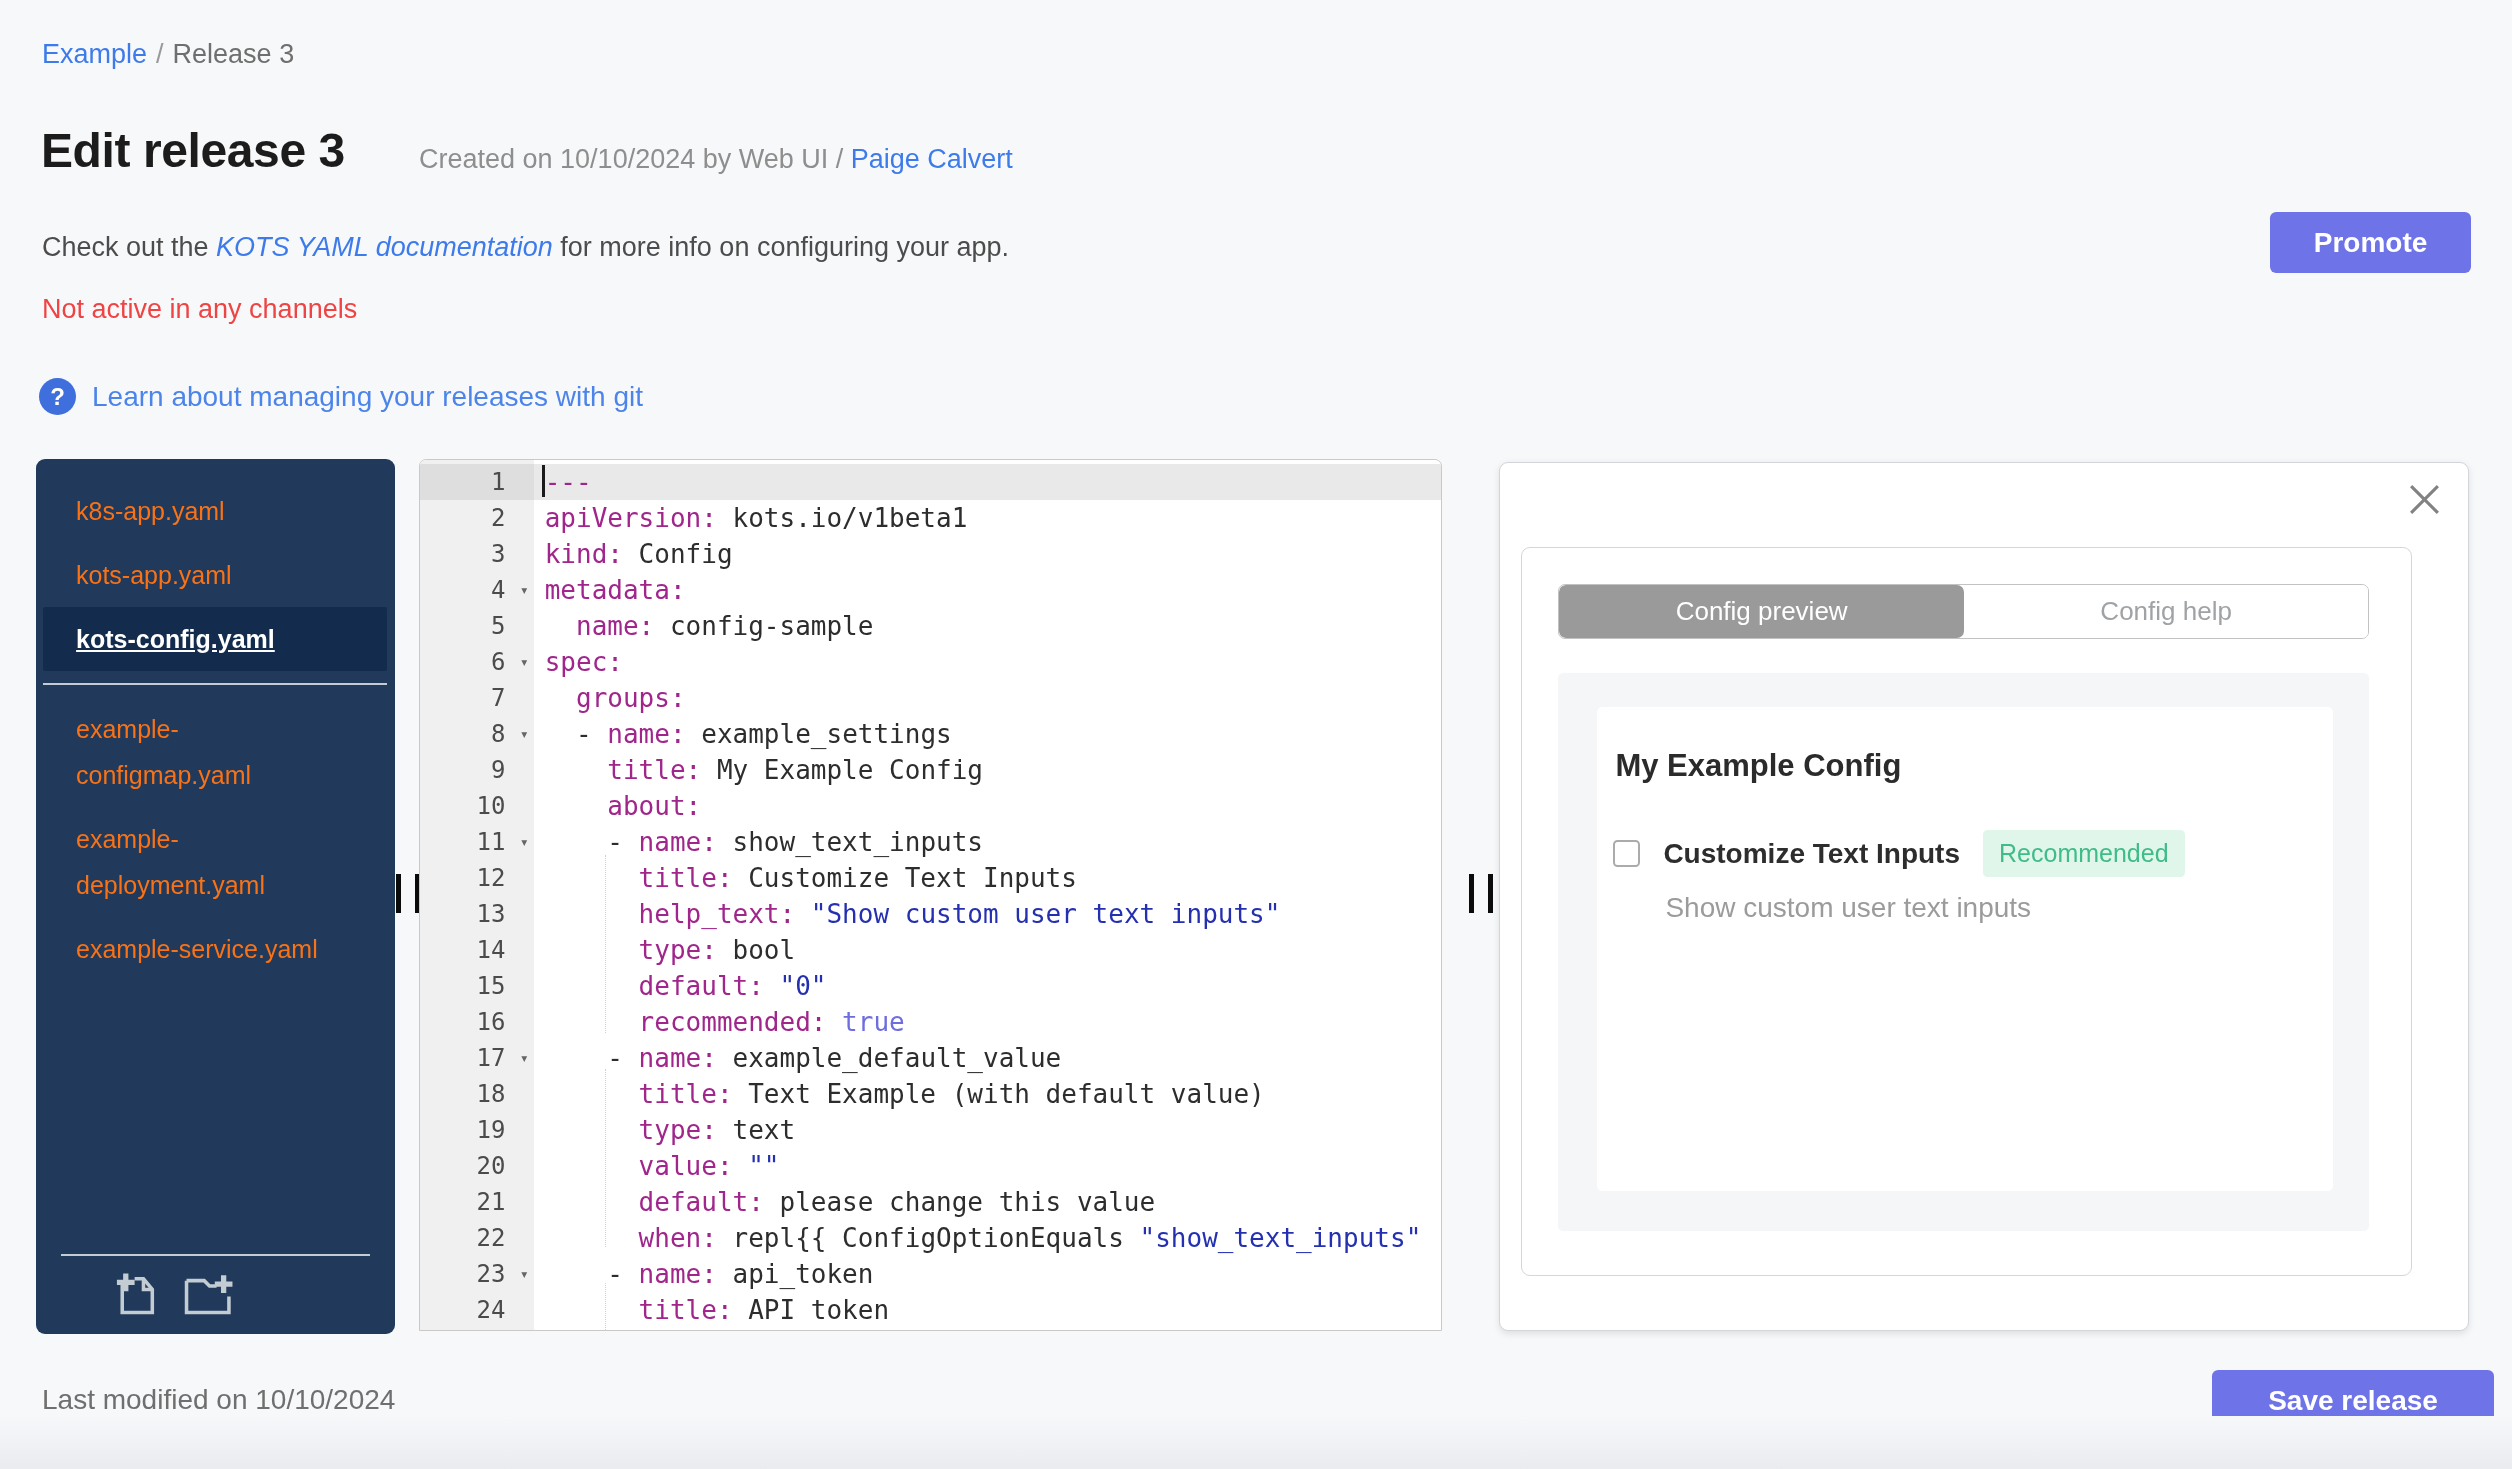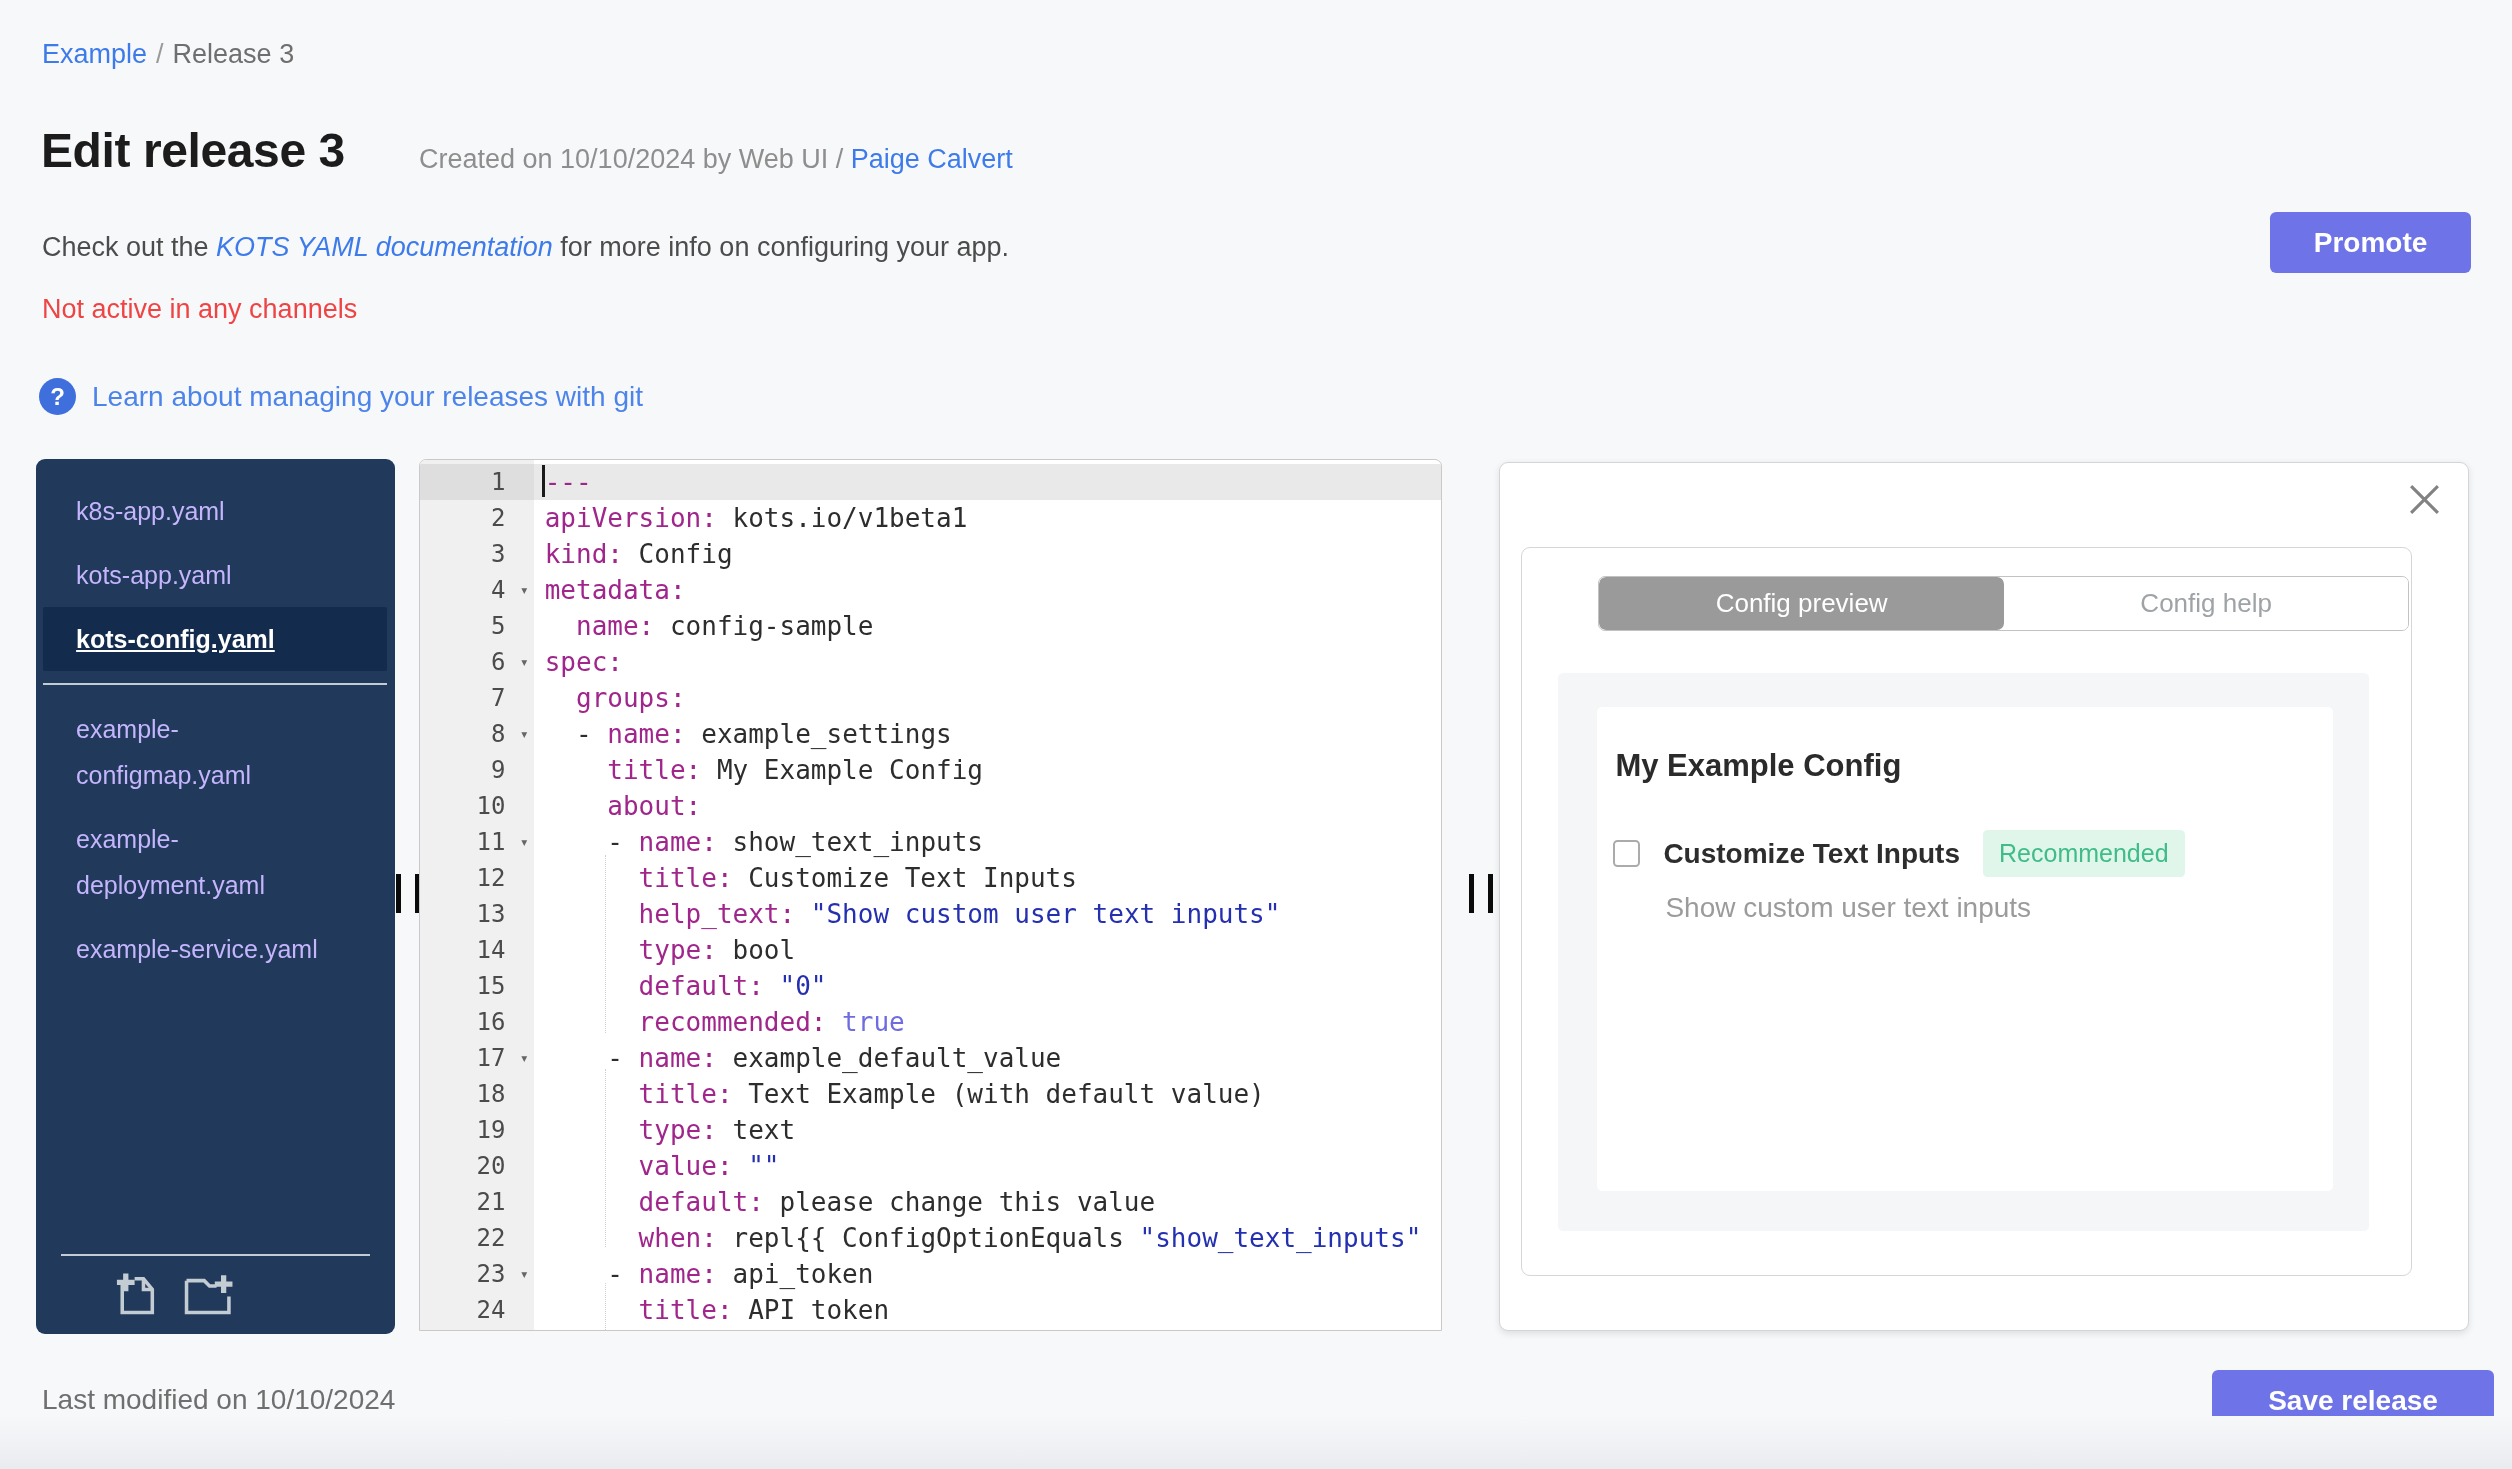--- a/index.html
+++ b/index.html
@@ -22,21 +22,21 @@
   .git-row { position:absolute; left:39px; top:378px; display:flex; align-items:center; gap:16px; cursor:pointer; }
   .q-icon { width:37px; height:37px; border-radius:50%; background:#3f6edd; color:#fff; font-size:24px; font-weight:700; display:flex; align-items:center; justify-content:center; }
   .git-link { font-size:28px; color:#4c84ea; }
   .btn { position:absolute; background:#6e74e8; color:#fff; font-weight:700; font-size:28px; border:none; border-radius:6.2px; display:flex; align-items:center; justify-content:center; cursor:pointer; }
   .btn-promote { left:2270px; top:212px; width:201px; height:61px; }
   .btn-save { left:2212px; top:1370px; width:282px; height:61px; }
 
   
   .sidebar { position:absolute; left:36px; top:459px; width:359px; height:875px; background:#21395a; border-radius:9px; color:#eef3f8; }
   .file-list { position:absolute; left:0; top:19.6px; width:100%; }
-  .file-item { font-size:25px; line-height:46px; padding:9px 18px 9px 40px; cursor:pointer; color:#c4b5fd; }
+  .file-item { font-size:25px; line-height:46px; padding:9px 18px 9px 40px; cursor:pointer; color:#f97316; }
   .file-item.selected { background:#132c4e; font-weight:700; color:#fff; margin:0 8px 0 7.1px; padding-left:33px; border-radius:1.8px;text-decoration:underline; }
   .side-divider { height:1.8px; background:#c3cbd3; margin:12.5px 8px 12.5px 7.1px; }
   .side-bottom { position:absolute; left:0; bottom:0; width:100%; }
   .side-bottom .side-divider2 { height:1.8px; background:#c3cbd3; margin:0 25px; }
   .side-icons { display:flex; gap:25px; padding:14.3px 0 18px 77px; }
   .side-icons svg { display:block; cursor:pointer; }
 
   
   .drag-handle { position:absolute; top:874px; width:24px; height:39px; cursor:col-resize; }
   .drag-handle span { position:absolute; top:0; width:5.3px; height:39px; background:#0b0b0b; }
@@ -58,21 +58,21 @@
   .tok-k { color:#a0268c; }
   .tok-p { color:#2d2d2d; }
   .tok-s { color:#2430b0; }
   .tok-c { color:#6d6de0; }
   .indent-guide { position:absolute; left:185px; width:0; border-left:1.8px dotted #d0d0d0; }
 
   
   .panel { position:absolute; left:1499px; top:462px; width:970px; height:869px; background:#fff; border:0.9px solid #d2d5da; border-radius:9px; box-shadow:0 2.7px 7.1px rgba(0,0,0,0.10); }
   .close-x { position:absolute; right:23px; top:16px; width:41px; height:41px; cursor:pointer; }
   .inner-card { position:absolute; left:21.4px; top:84px; width:891px; height:729px; border:1.8px solid #d6d6d6; border-radius:9px; }
-  .tabbar { position:absolute; left:36px; top:28px; width:811px; height:55px; border:0.9px solid #c2c2c2; border-radius:7.1px; overflow:hidden; display:flex; background:#fff;margin-left:40px; }
+  .tabbar { position:absolute; left:36px; top:36px; width:811px; height:55px; border:0.9px solid #c2c2c2; border-radius:7.1px; overflow:hidden; display:flex; background:#fff; }
   .tab { flex:1; display:flex; align-items:center; justify-content:center; font-size:26px; color:#9fa3a6; cursor:pointer; background:#fff; }
   .tab.active { background:#9a9a9a; color:#fff; border-radius:7.1px; }
   .preview-area { position:absolute; left:36px; top:125px; width:811px; height:558px; background:#f5f6f8; border-radius:5.3px; }
   .config-card { position:absolute; left:39px; top:34px; width:736px; height:484px; background:#fff; border-radius:5.3px; }
   .group-title { position:absolute; left:18px; top:41px; font-size:31px; font-weight:700; color:#2b2b2b; }
   .item-row { position:absolute; left:16px; top:123px; display:flex; align-items:center; gap:23px; }
   .checkbox { width:27px; height:27px; border:2.7px solid #ababab; border-radius:4.5px; background:#fff; cursor:pointer; }
   .item-title { font-size:28px; font-weight:700; color:#2d2d2d; }
   .badge { background:#e1f6eb; color:#3fbc87; font-size:25px; font-weight:500; padding:9px 16px; border-radius:4.5px; }
   .item-help { position:absolute; left:68px; top:185px; font-size:28px; color:#9b9b9b; }

